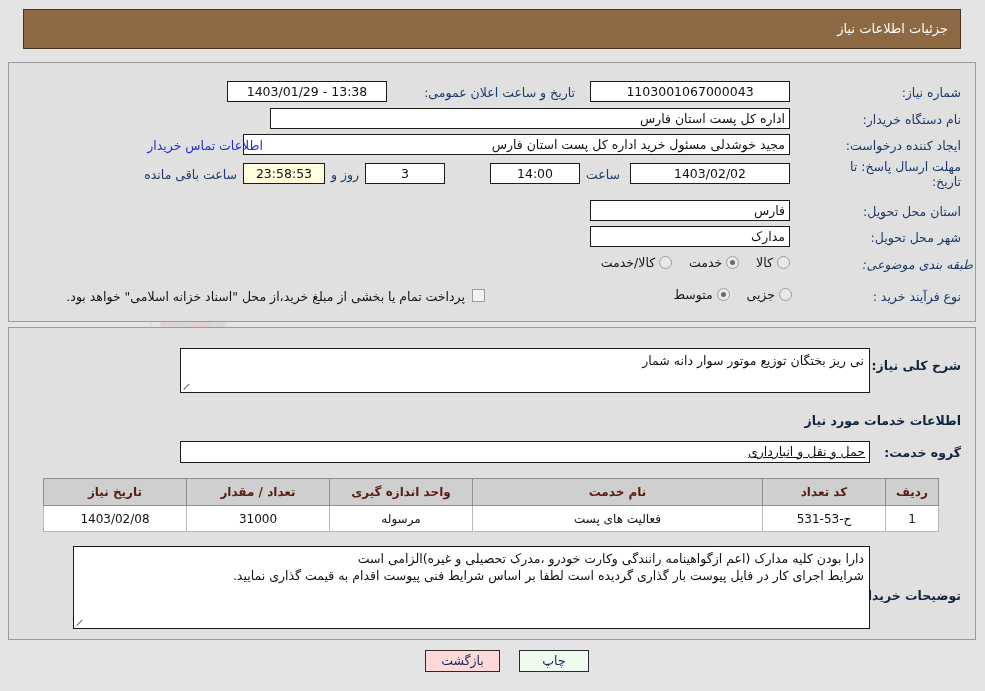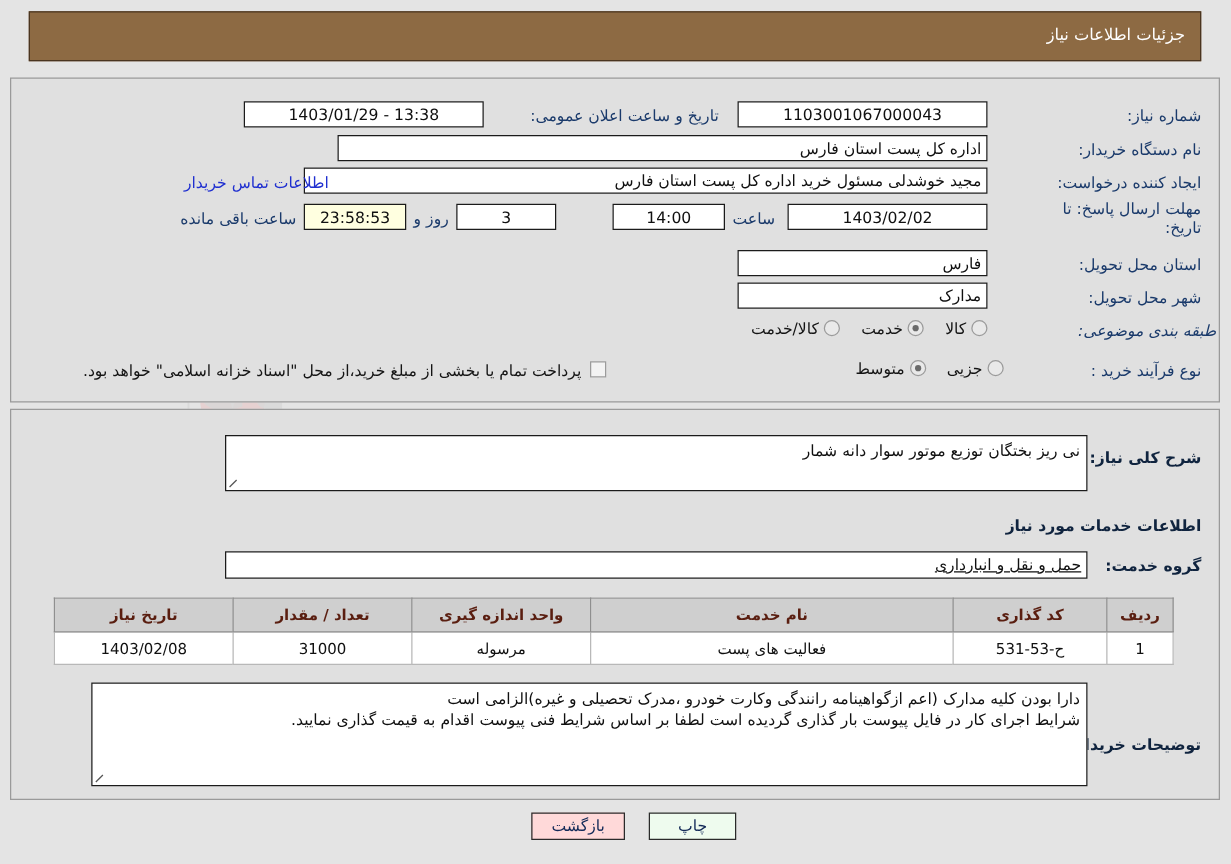--- a/index.html
+++ b/index.html
@@ -239,21 +239,21 @@
 
 <div class="page-header">
   <span class="title">جزئیات اطلاعات نیاز</span>
 </div>
 
 <div class="panel" id="panel-top">
 
   <div class="lbl-right" style="right:14px; top:22px;">شماره نیاز:</div>
   <div class="inp center" style="position:absolute; right:185px; top:18px; width:200px;">1103001067000043</div>
   <div class="lbl" style="position:absolute; right:400px; top:22px;">تاریخ و ساعت اعلان عمومی:</div>
-  <div class="inp center" style="position:absolute; right:588px; top:18px; width:192px;">13:38 - 1403/01/29</div>
+  <div class="inp center" style="position:absolute; right:588px; top:18px; width:160px;">13:38 - 1403/01/29</div>
 
   <div class="lbl-right" style="right:14px; top:49px;">نام دستگاه خریدار:</div>
   <div class="inp right" style="position:absolute; right:185px; top:45px; width:520px;">اداره کل پست استان فارس</div>
 
   <div class="lbl-right" style="right:14px; top:75px;">ایجاد کننده درخواست:</div>
   <div class="inp right" style="position:absolute; right:185px; top:71px; width:547px;padding-left:16px;">مجید خوشدلی مسئول خرید اداره کل پست استان فارس</div>
   <a class="link" style="position:absolute; right:712px; top:75px;">اطلاعات تماس خریدار</a>
 
   <div class="lbl-right" style="right:14px; top:96px; width:120px;">مهلت ارسال پاسخ: تا تاریخ:</div>
   <div class="inp center" style="position:absolute; right:185px; top:100px; width:160px;">1403/02/02</div>
@@ -271,21 +271,21 @@
   <div class="inp right" style="position:absolute; right:185px; top:163px; width:200px;">مدارک</div>
 
   <div class="lbl-right" style="right:2px; top:194px;font-style:italic;">طبقه بندی موضوعی:</div>
   <div style="position:absolute; right:185px; top:192px;">
     <span class="radio"></span><span class="opt-text">کالا</span>
     <span class="radio checked"></span><span class="opt-text">خدمت</span>
     <span class="radio"></span><span class="opt-text">کالا/خدمت</span>
   </div>
 
   <div class="lbl-right" style="right:14px; top:226px;">نوع فرآیند خرید :</div>
-  <div style="position:absolute; right:172px; top:224px;">
+  <div style="position:absolute; right:183px; top:224px;">
     <span class="radio"></span><span class="opt-text">جزیی</span>
     <span class="radio checked"></span><span class="opt-text">متوسط</span>
   </div>
   <span class="chk" style="position:absolute; right:490px; top:226px;"></span>
   <span class="lbl" style="position:absolute; right:510px; top:226px; color:#141414;">پرداخت تمام یا بخشی از مبلغ خرید،از محل "اسناد خزانه اسلامی" خواهد بود.</span>
 </div>
 
 <div class="panel" id="panel-bottom">
 
   <div class="lbl-right bold" style="right:14px; top:30px; color:#10243f;">شرح کلی نیاز:</div>
@@ -296,21 +296,21 @@
 
   <div class="section-head" style="right:14px; top:85px;">اطلاعات خدمات مورد نیاز</div>
 
   <div class="lbl-right bold" style="right:14px; top:117px; color:#10243f;">گروه خدمت:</div>
   <div class="inp right" style="position:absolute; right:105px; top:113px; width:690px; height:22px; line-height:20px;text-decoration:underline;">حمل و نقل و انبارداری</div>
 
   <table class="grid" style="right:36px; top:150px; width:896px;">
     <thead>
       <tr>
         <th style="width:40px;">ردیف</th>
-        <th style="width:110px;">کد گذاری</th>
+        <th style="width:110px;">کد تعداد</th>
         <th>نام خدمت</th>
         <th style="width:130px;">واحد اندازه گیری</th>
         <th style="width:130px;">تعداد / مقدار</th>
         <th style="width:130px;">تاریخ نیاز</th>
       </tr>
     </thead>
     <tbody>
       <tr>
         <td>1</td>
         <td>ح-53-531</td>

